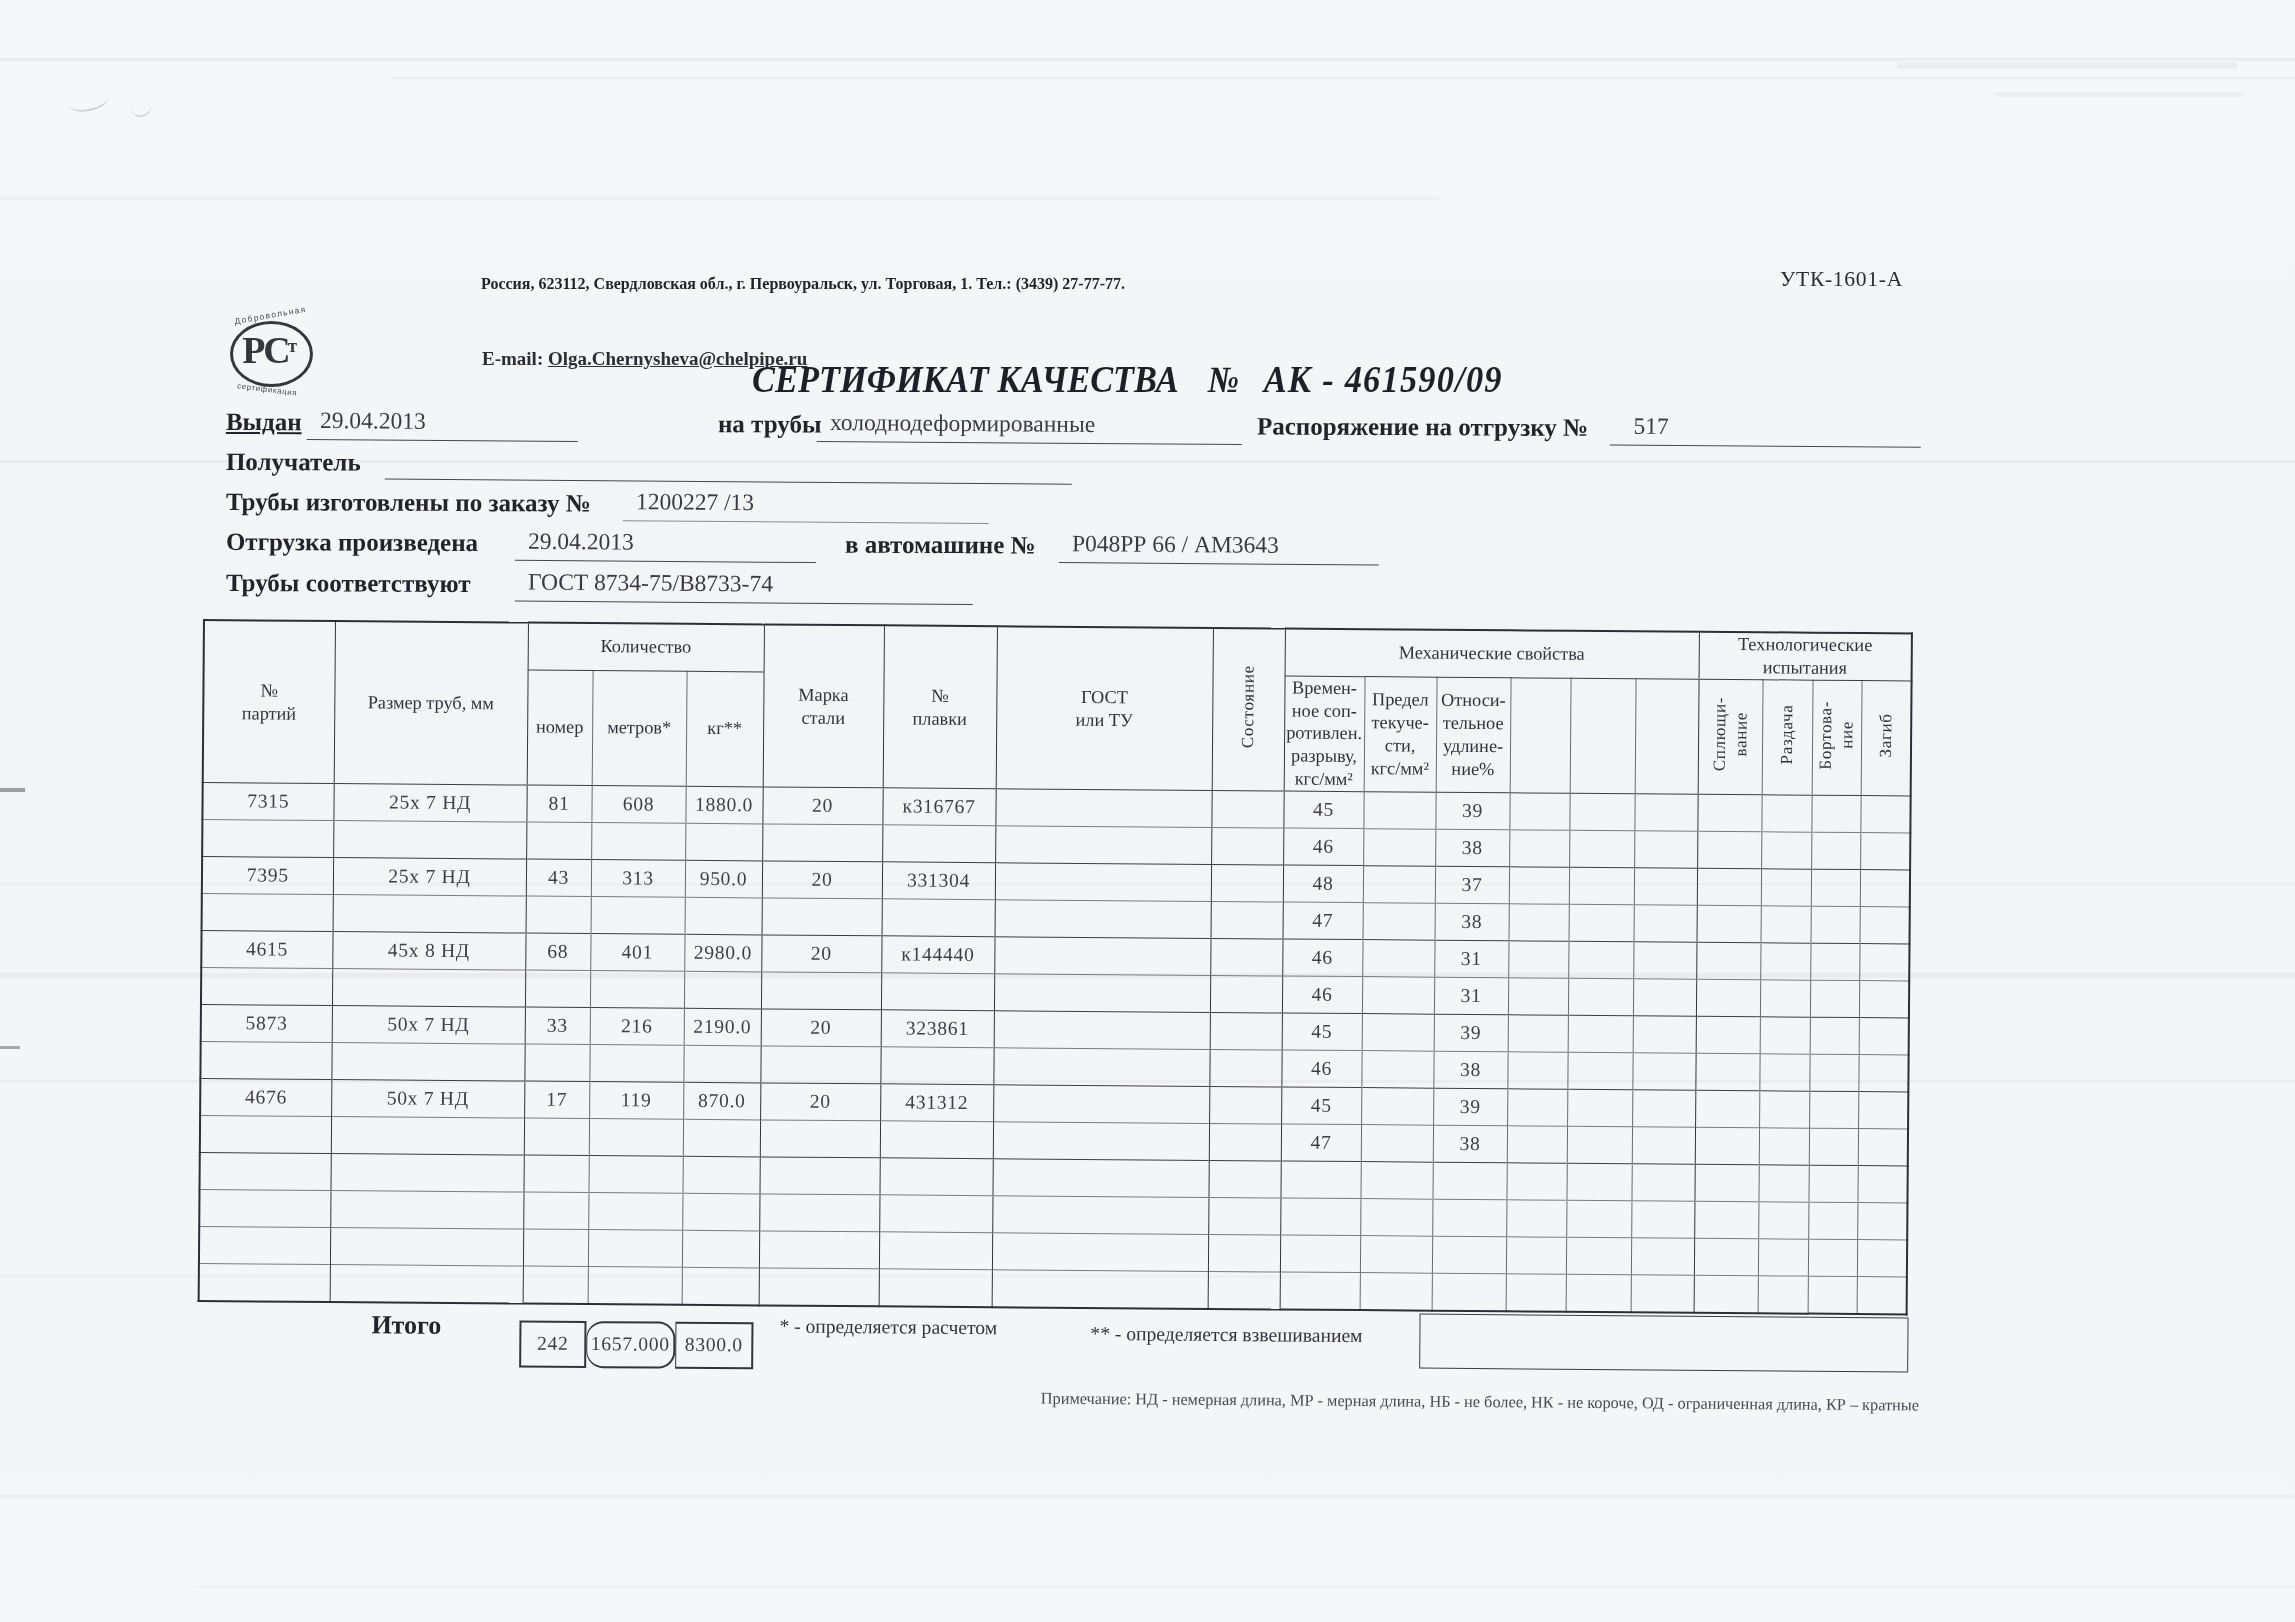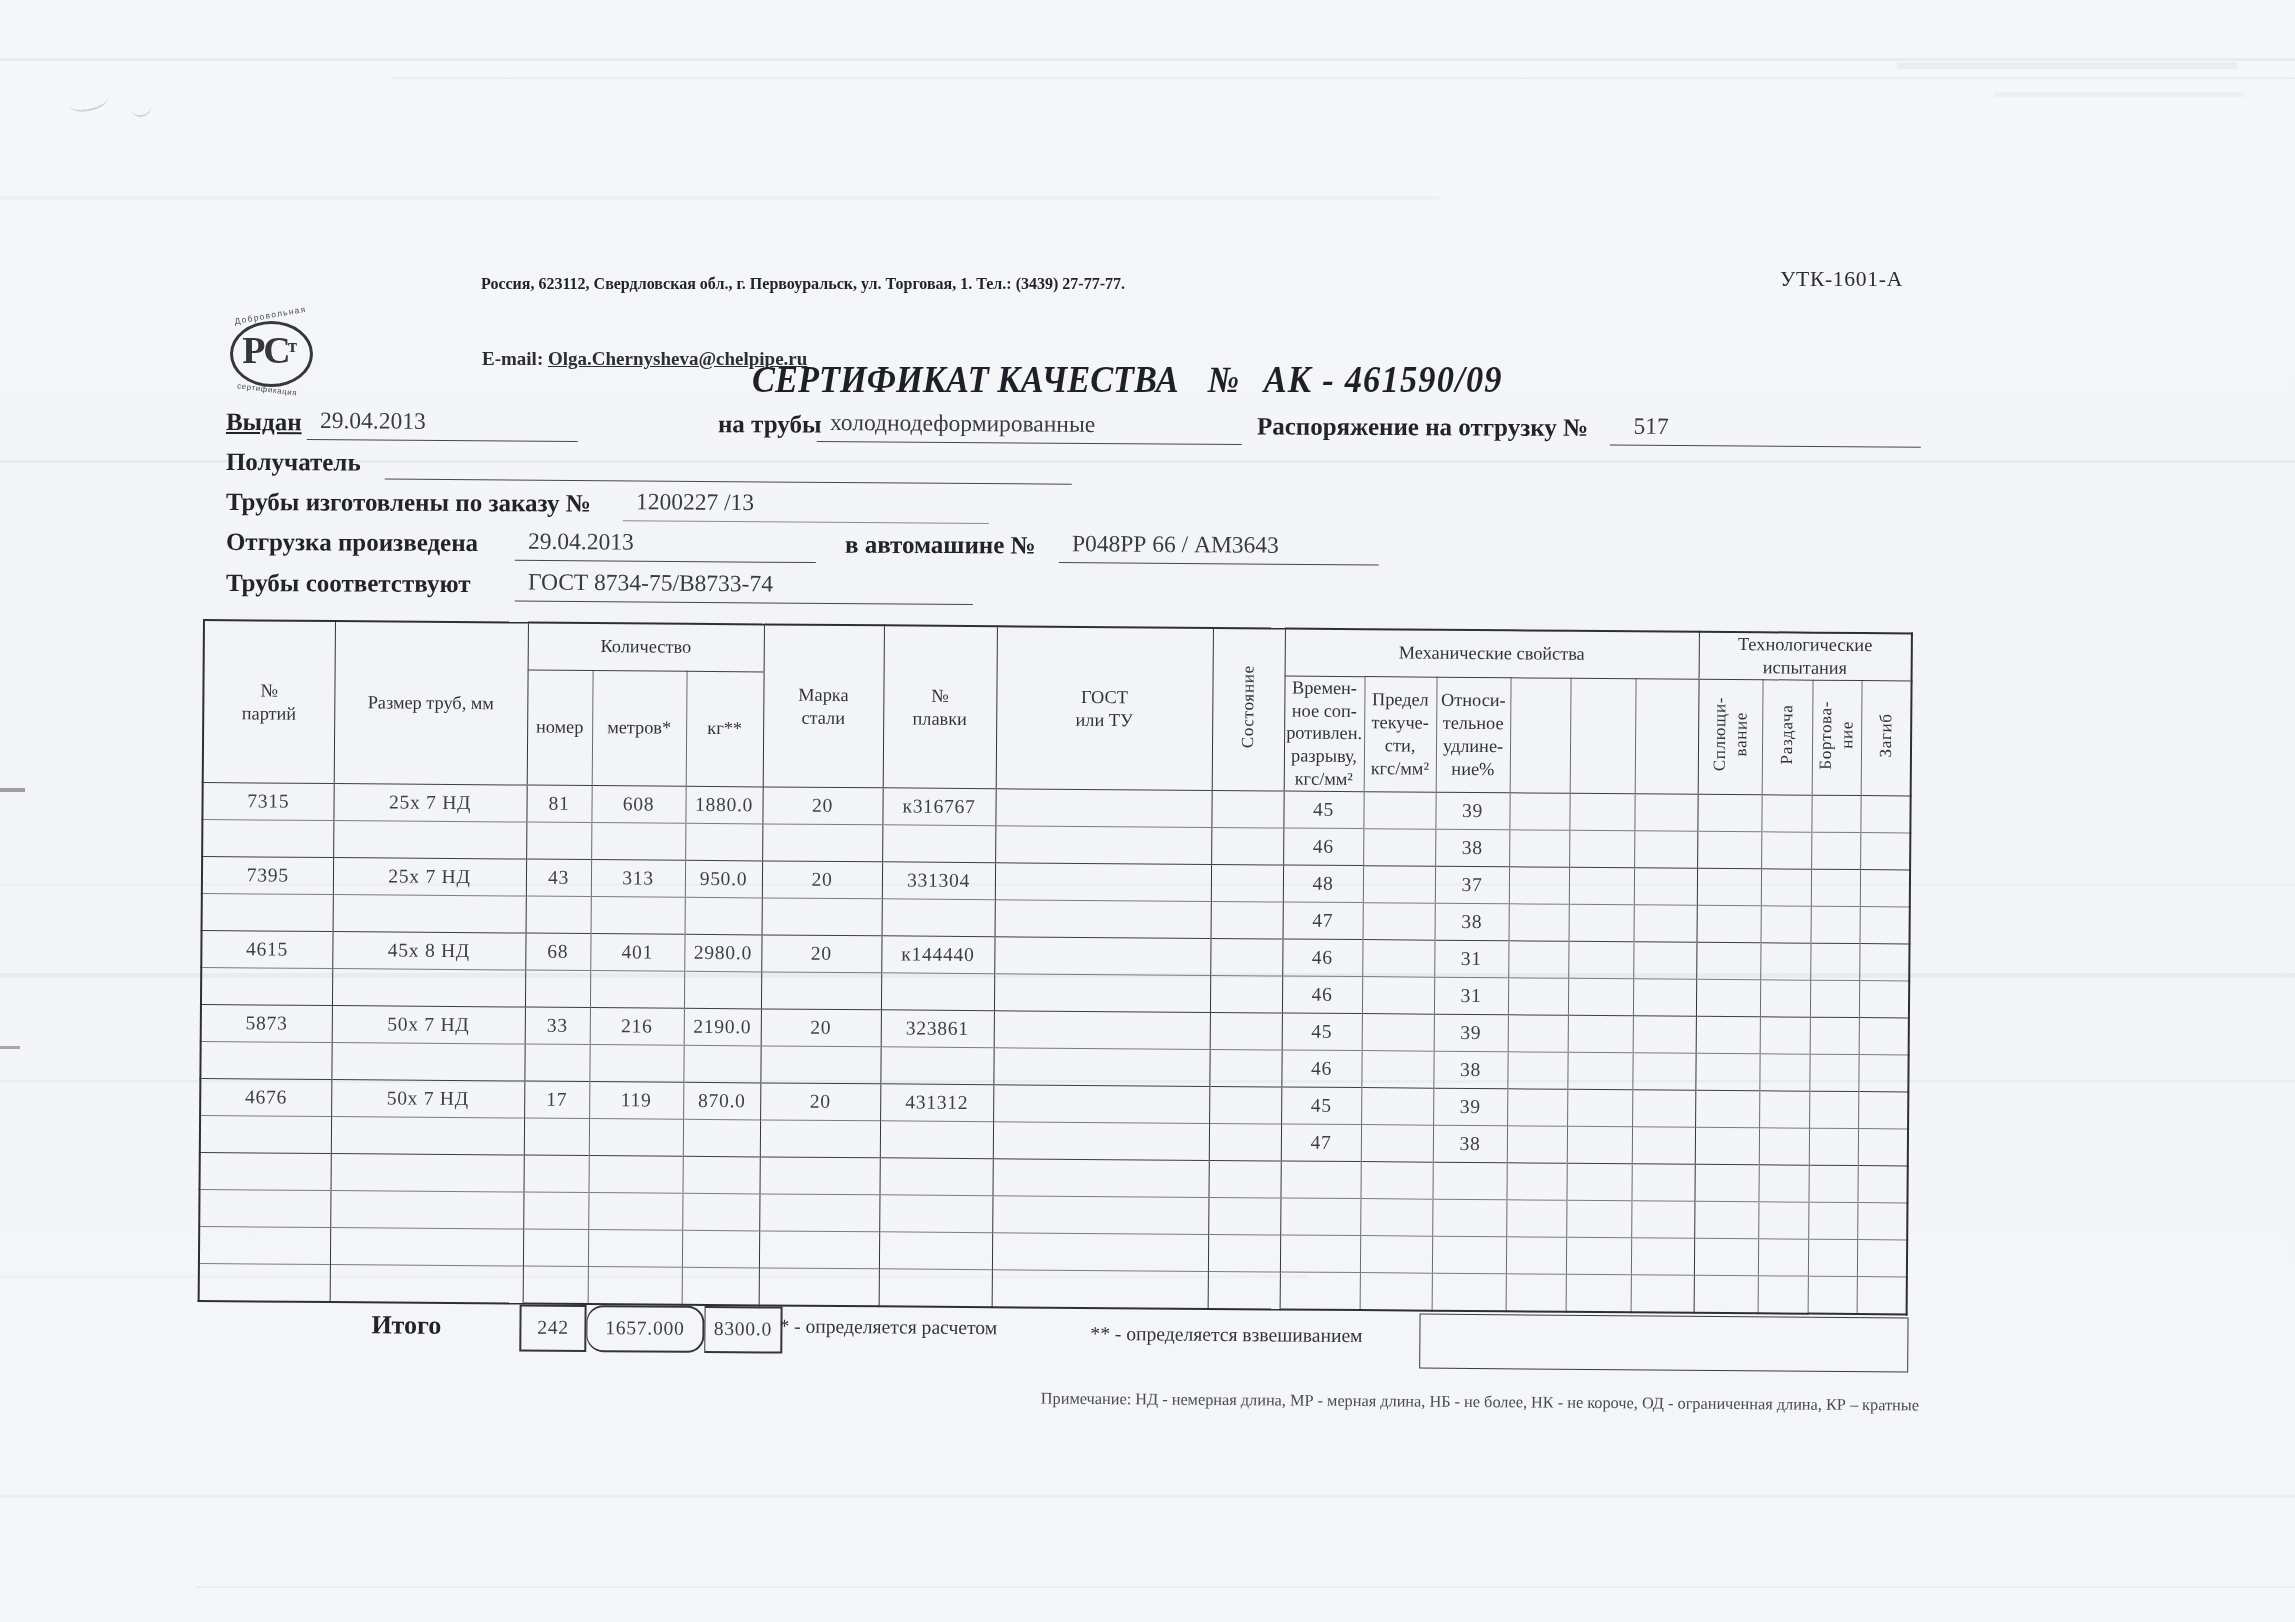--- a/index.html
+++ b/index.html
@@ -63,21 +63,21 @@
   table.qt td:nth-child(10),table.qt td:nth-child(16){border-left:1.6px solid #34343c;}
   th.bL{border-left:1.6px solid #34343c !important;}
   th.small{font-size:16px;line-height:1.22;}
   .vert{writing-mode:vertical-rl;transform:rotate(180deg);font-size:17px;letter-spacing:0.7px;}
   th .vert{display:inline-block;}
 
   
   .totals{position:relative;width:1709px;height:65px;}
   .tot-label{position:absolute;left:174px;top:7.8px;font-size:26px;font-weight:bold;color:#23232b;}
   .tot-boxes{position:absolute;left:322px;top:0;display:flex;}
-  .tot-cell{height:47px;border:2px solid #34343c;border-left-width:1px;box-sizing:border-box;display:flex;align-items:center;justify-content:center;font-size:19.6px;color:#3e3e49;letter-spacing:0.7px;}
+  .tot-cell{height:47px;border:2px solid #34343c;border-left-width:1px;box-sizing:border-box;display:flex;align-items:center;justify-content:center;font-size:19.6px;color:#3e3e49;letter-spacing:0.7px;margin-top:16px;}
   .tot-cell:first-child{border-left-width:2px;}
   .fnote{position:absolute;font-size:19.6px;color:#33333d;white-space:nowrap;}
   .annot-box{position:absolute;left:1222px;top:2.6px;width:489px;height:55px;border:1.7px solid #3b3b43;box-sizing:border-box;}
   .legend{position:absolute;left:844px;top:80px;font-size:16.3px;color:#4a4a55;white-space:nowrap;}
 </style>
 </head>
 <body>
 
 <div class="page">
 
@@ -515,21 +515,21 @@
             <td></td>
             <td></td>
           </tr>
         </tbody>
     </table>
 
     <div class="totals">
       <span class="tot-label">Итого</span>
       <div class="tot-boxes">
         <div class="tot-cell" style="width:67px;">242</div>
-        <div class="tot-cell" style="width:118px;border-radius:17px;">1657.000</div>
+        <div class="tot-cell" style="width:89px;border-radius:17px;">1657.000</div>
         <div class="tot-cell" style="width:78px;">8300.0</div>
       </div>
       <span class="fnote" style="left:582px;top:9.2px;">* - определяется расчетом</span>
       <span class="fnote" style="left:893px;top:14.4px;">** - определяется взвешиванием</span>
       <div class="annot-box"></div>
       <div class="legend">Примечание: НД - немерная длина, МР - мерная длина, НБ - не более, НК - не короче, ОД - ограниченная длина, КР – кратные</div>
     </div>
   </div>
 
 </div>

